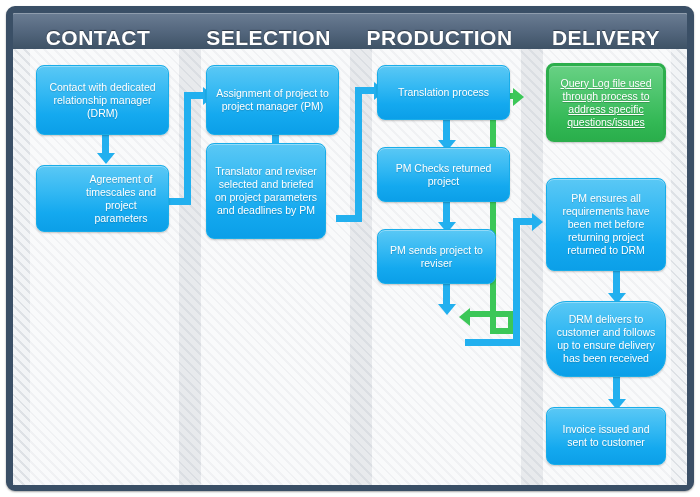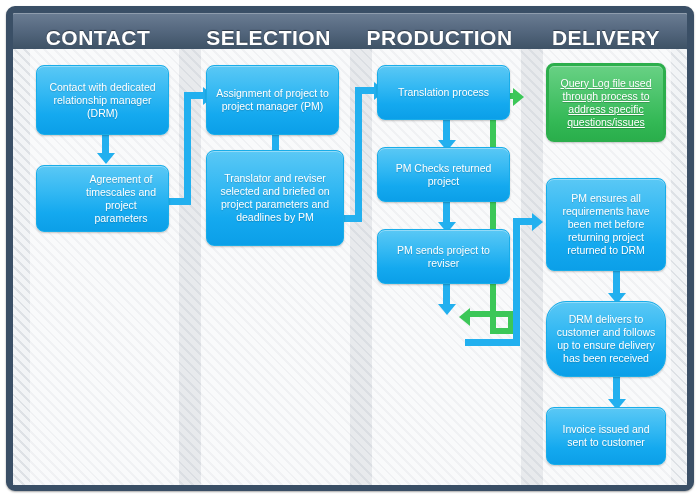--- a/index.html
+++ b/index.html
@@ -169,25 +169,25 @@
     <div class="seg blue" style="left:600px;top:221px;width:7px;height:26px;"></div>
     <div class="arrow down blue" style="left:594.5px;top:244px;"></div>
 
     <div class="seg blue" style="left:600px;top:327px;width:7px;height:26px;"></div>
     <div class="arrow down blue" style="left:594.5px;top:350px;"></div>
 
     <div class="box blue" style="left:23px;top:16px;width:133px;height:70px;">Contact with dedicated relationship manager (DRM)</div>
     <div class="box blue" style="left:23px;top:116px;width:133px;height:67px;padding-left:44px;">Agreement of timescales and project parameters</div>
 
     <div class="box blue" style="left:193px;top:16px;width:133px;height:70px;">Assignment of project to project manager (PM)</div>
-    <div class="box blue" style="left:193px;top:101px;width:138px;height:96px;">Translator and reviser selected and briefed on project parameters and deadlines by PM</div>
+    <div class="box blue" style="left:193px;top:94px;width:120px;height:96px;">Translator and reviser selected and briefed on project parameters and deadlines by PM</div>
 
     <div class="box blue" style="left:364px;top:16px;width:133px;height:55px;">Translation process</div>
     <div class="box blue" style="left:364px;top:98px;width:133px;height:55px;">PM Checks returned project</div>
-    <div class="box blue" style="left:364px;top:180px;width:133px;height:55px;">PM sends project to reviser</div>
+    <div class="box blue" style="left:364px;top:180px;width:119px;height:55px;">PM sends project to reviser</div>
 
     <div class="box green" style="left:533px;top:14px;width:120px;height:79px;">Query Log file used through process to address specific questions/issues</div>
     <div class="box blue" style="left:533px;top:129px;width:120px;height:93px;">PM ensures all requirements have been met before returning project returned to DRM</div>
     <div class="box blue" style="left:533px;top:252px;width:120px;height:76px;border-radius:20px;">DRM delivers to customer and follows up to ensure delivery has been received</div>
     <div class="box blue" style="left:533px;top:358px;width:120px;height:58px;">Invoice issued and sent to customer</div>
 
   </div>
 </div>
 
 </body></html>

